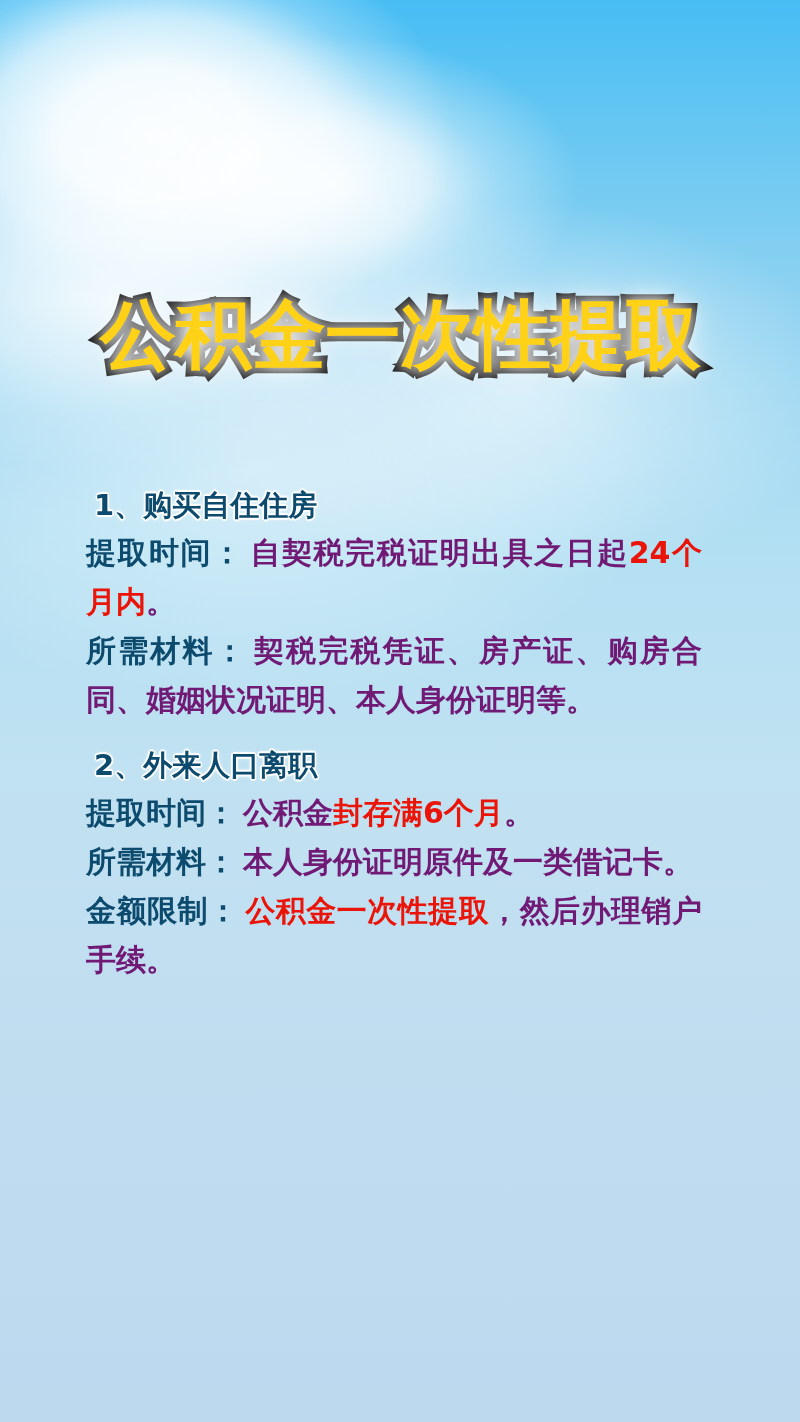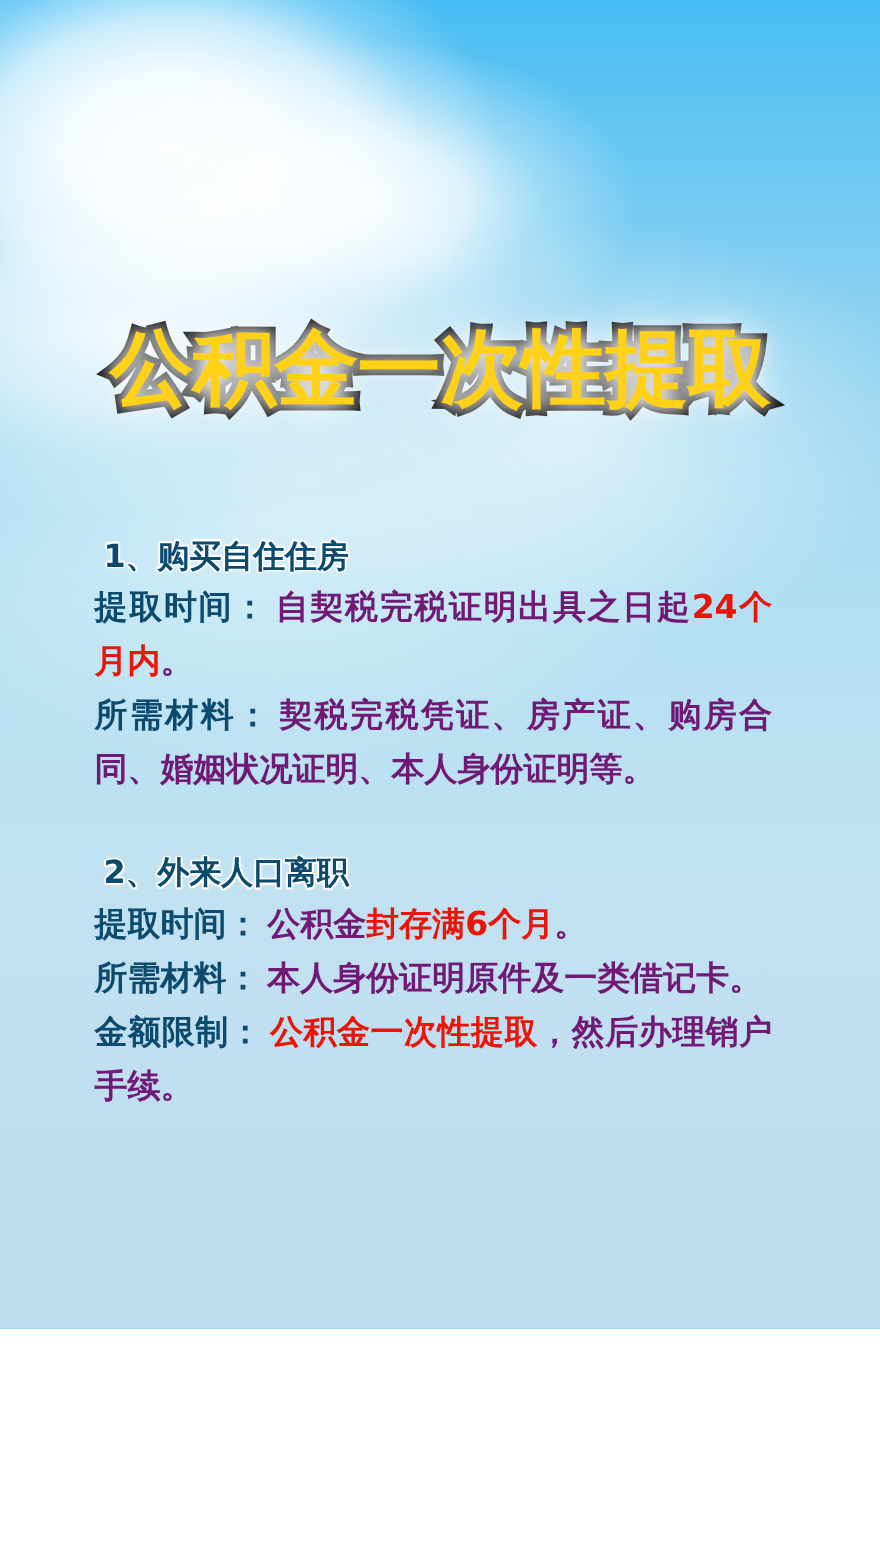--- a/index.html
+++ b/index.html
@@ -9,21 +9,21 @@
   body {
     width: 800px;
     height: 1422px;
     overflow: hidden;
     font-family: "Liberation Sans", "DejaVu Sans", sans-serif;
   }
 
   #poster {
     position: relative;
     width: 800px;
-    height: 1208px;
+    height: 1422px;
     overflow: hidden;
     background: #4fc0f5;
   }
 
   
   .bg-layer {
     position: absolute;
     inset: 0;
     pointer-events: none;
   }
@@ -114,21 +114,21 @@
 
   
   #content {
     position: absolute;
     top: 484px;
     left: 86px;
     width: 616px;
     z-index: 4;
   }
   .section { margin-bottom: 0; }
-  .section + .section { margin-top: 48px; }
+  .section + .section { margin-top: 20px; }
 
   .sec-heading {
     font-family: "DejaVu Sans", "Liberation Sans", sans-serif;
     font-size: 29px;
     line-height: 42px;
     font-weight: 700;
     color: #0c4a6e;
     margin-left: 8px;
     text-shadow:
       1.6px 0 0 #ffffff, -1.6px 0 0 #ffffff,

